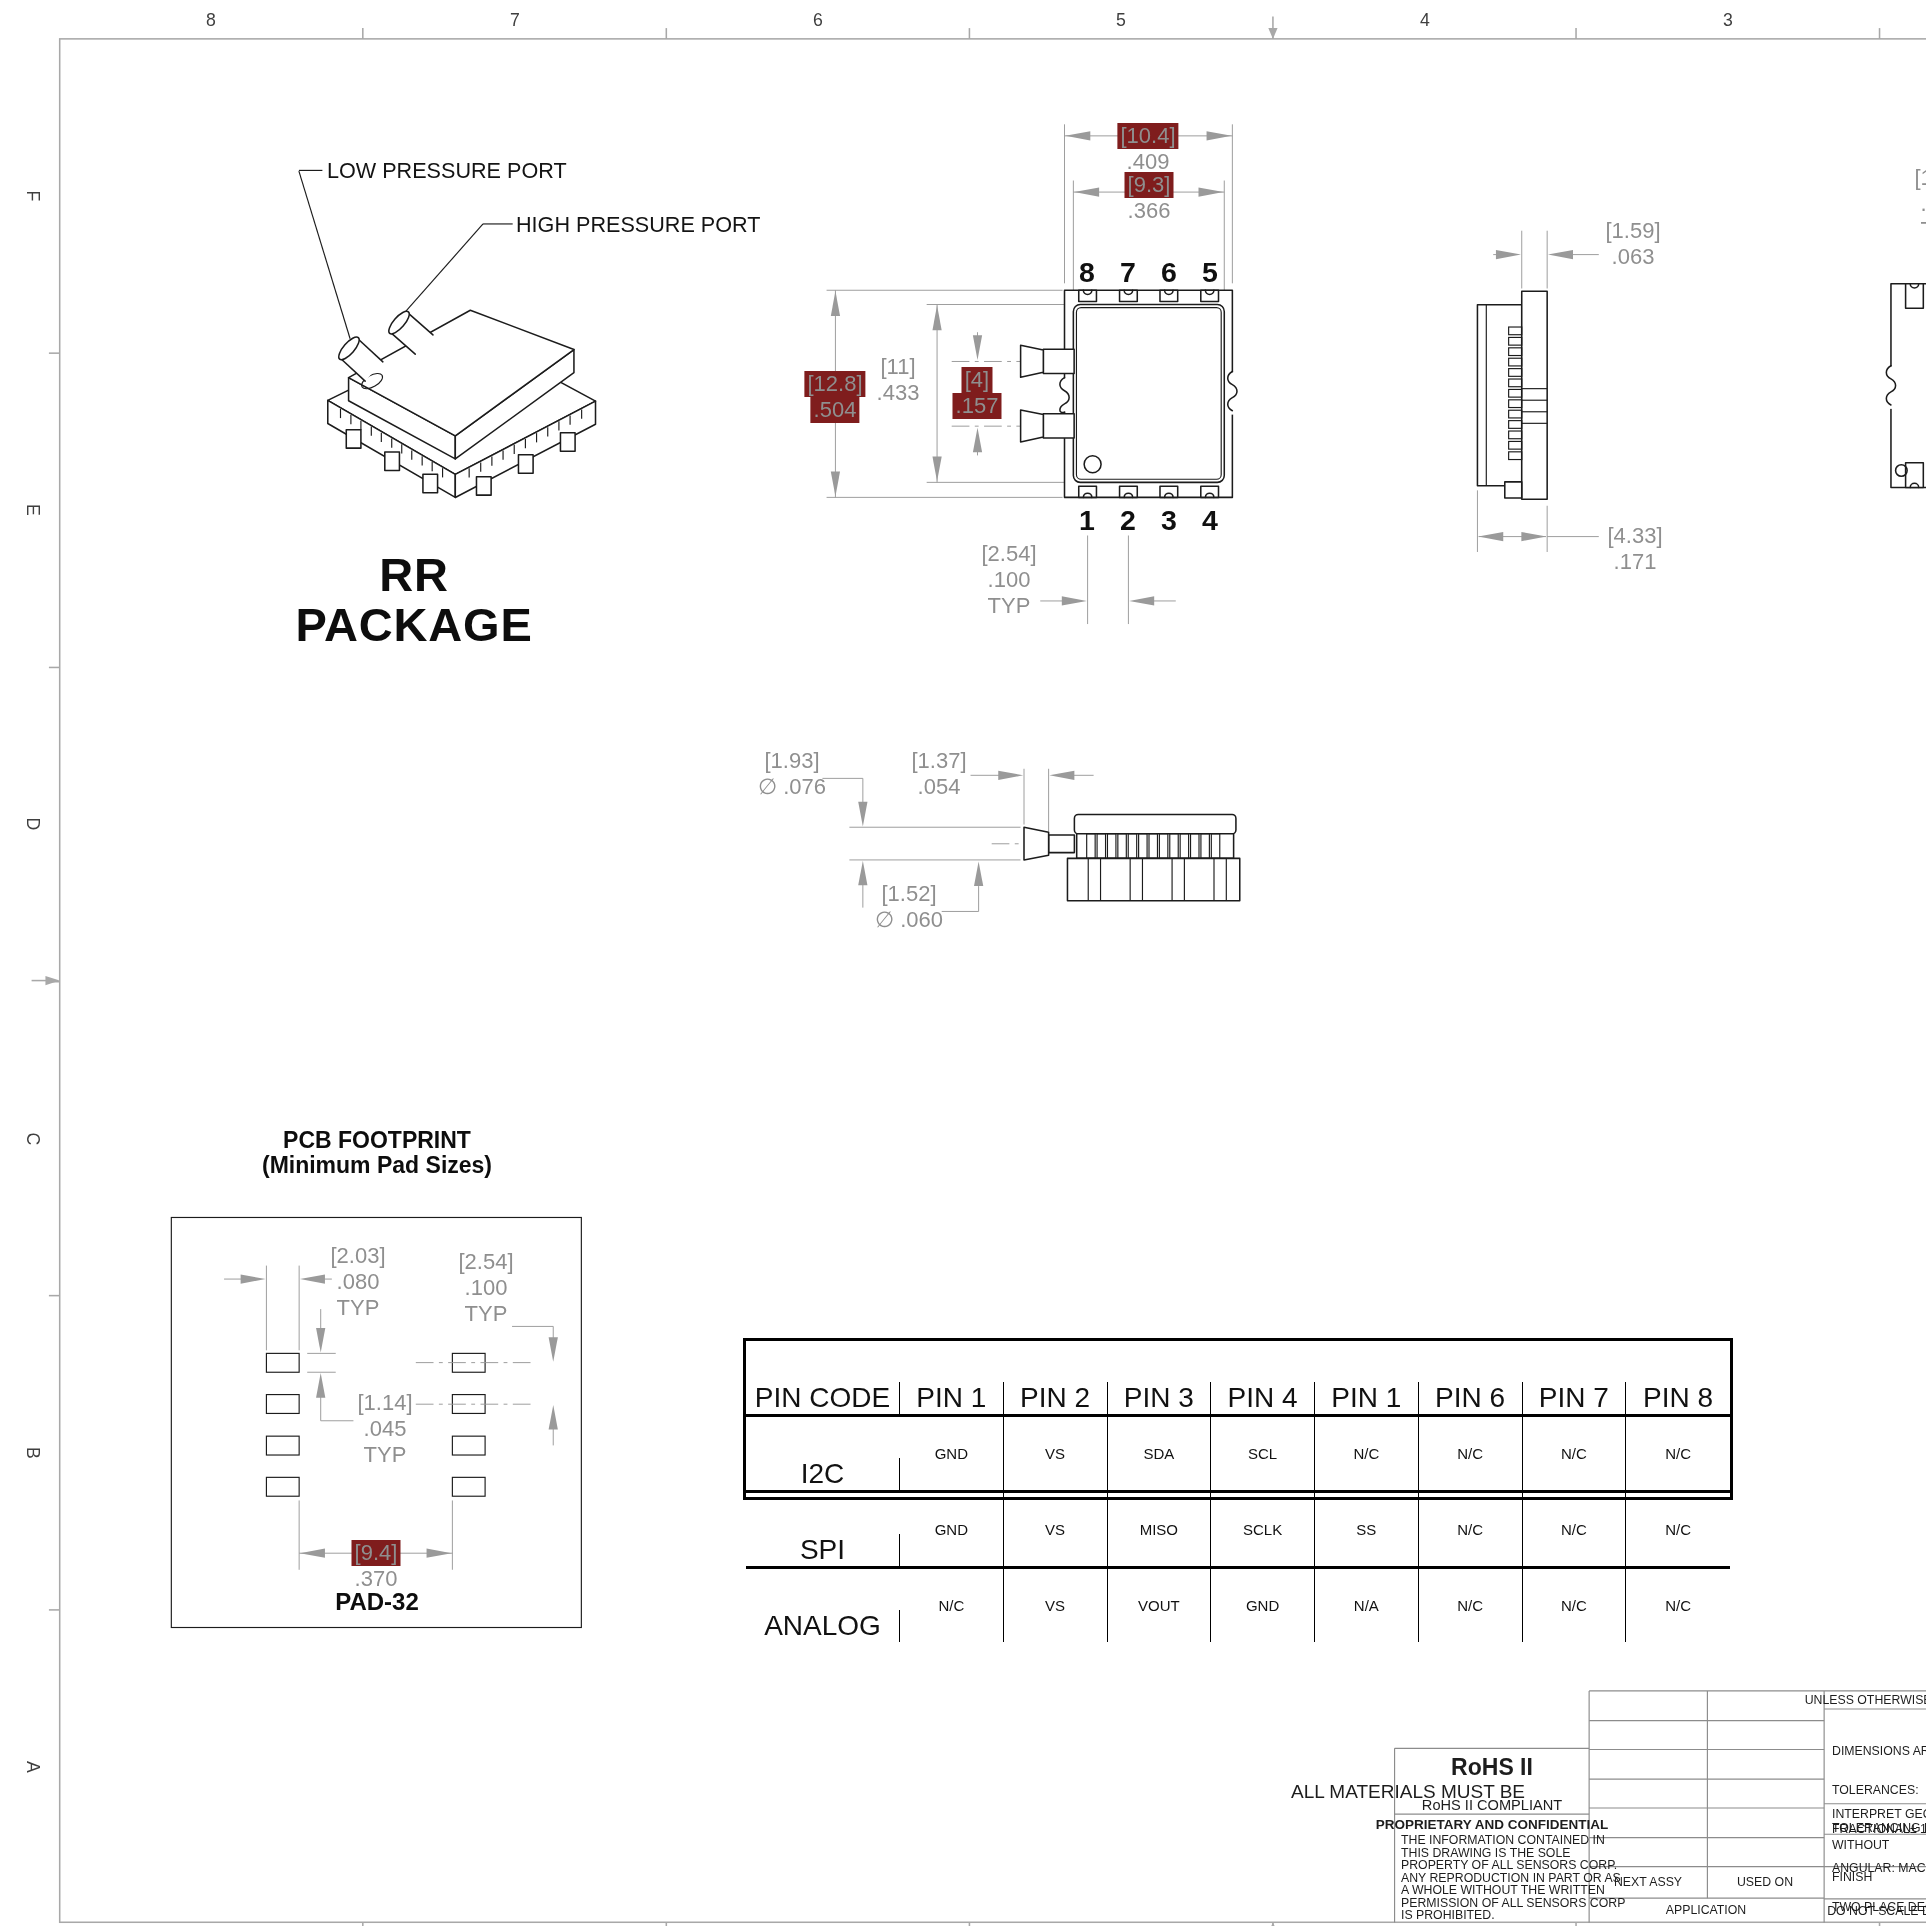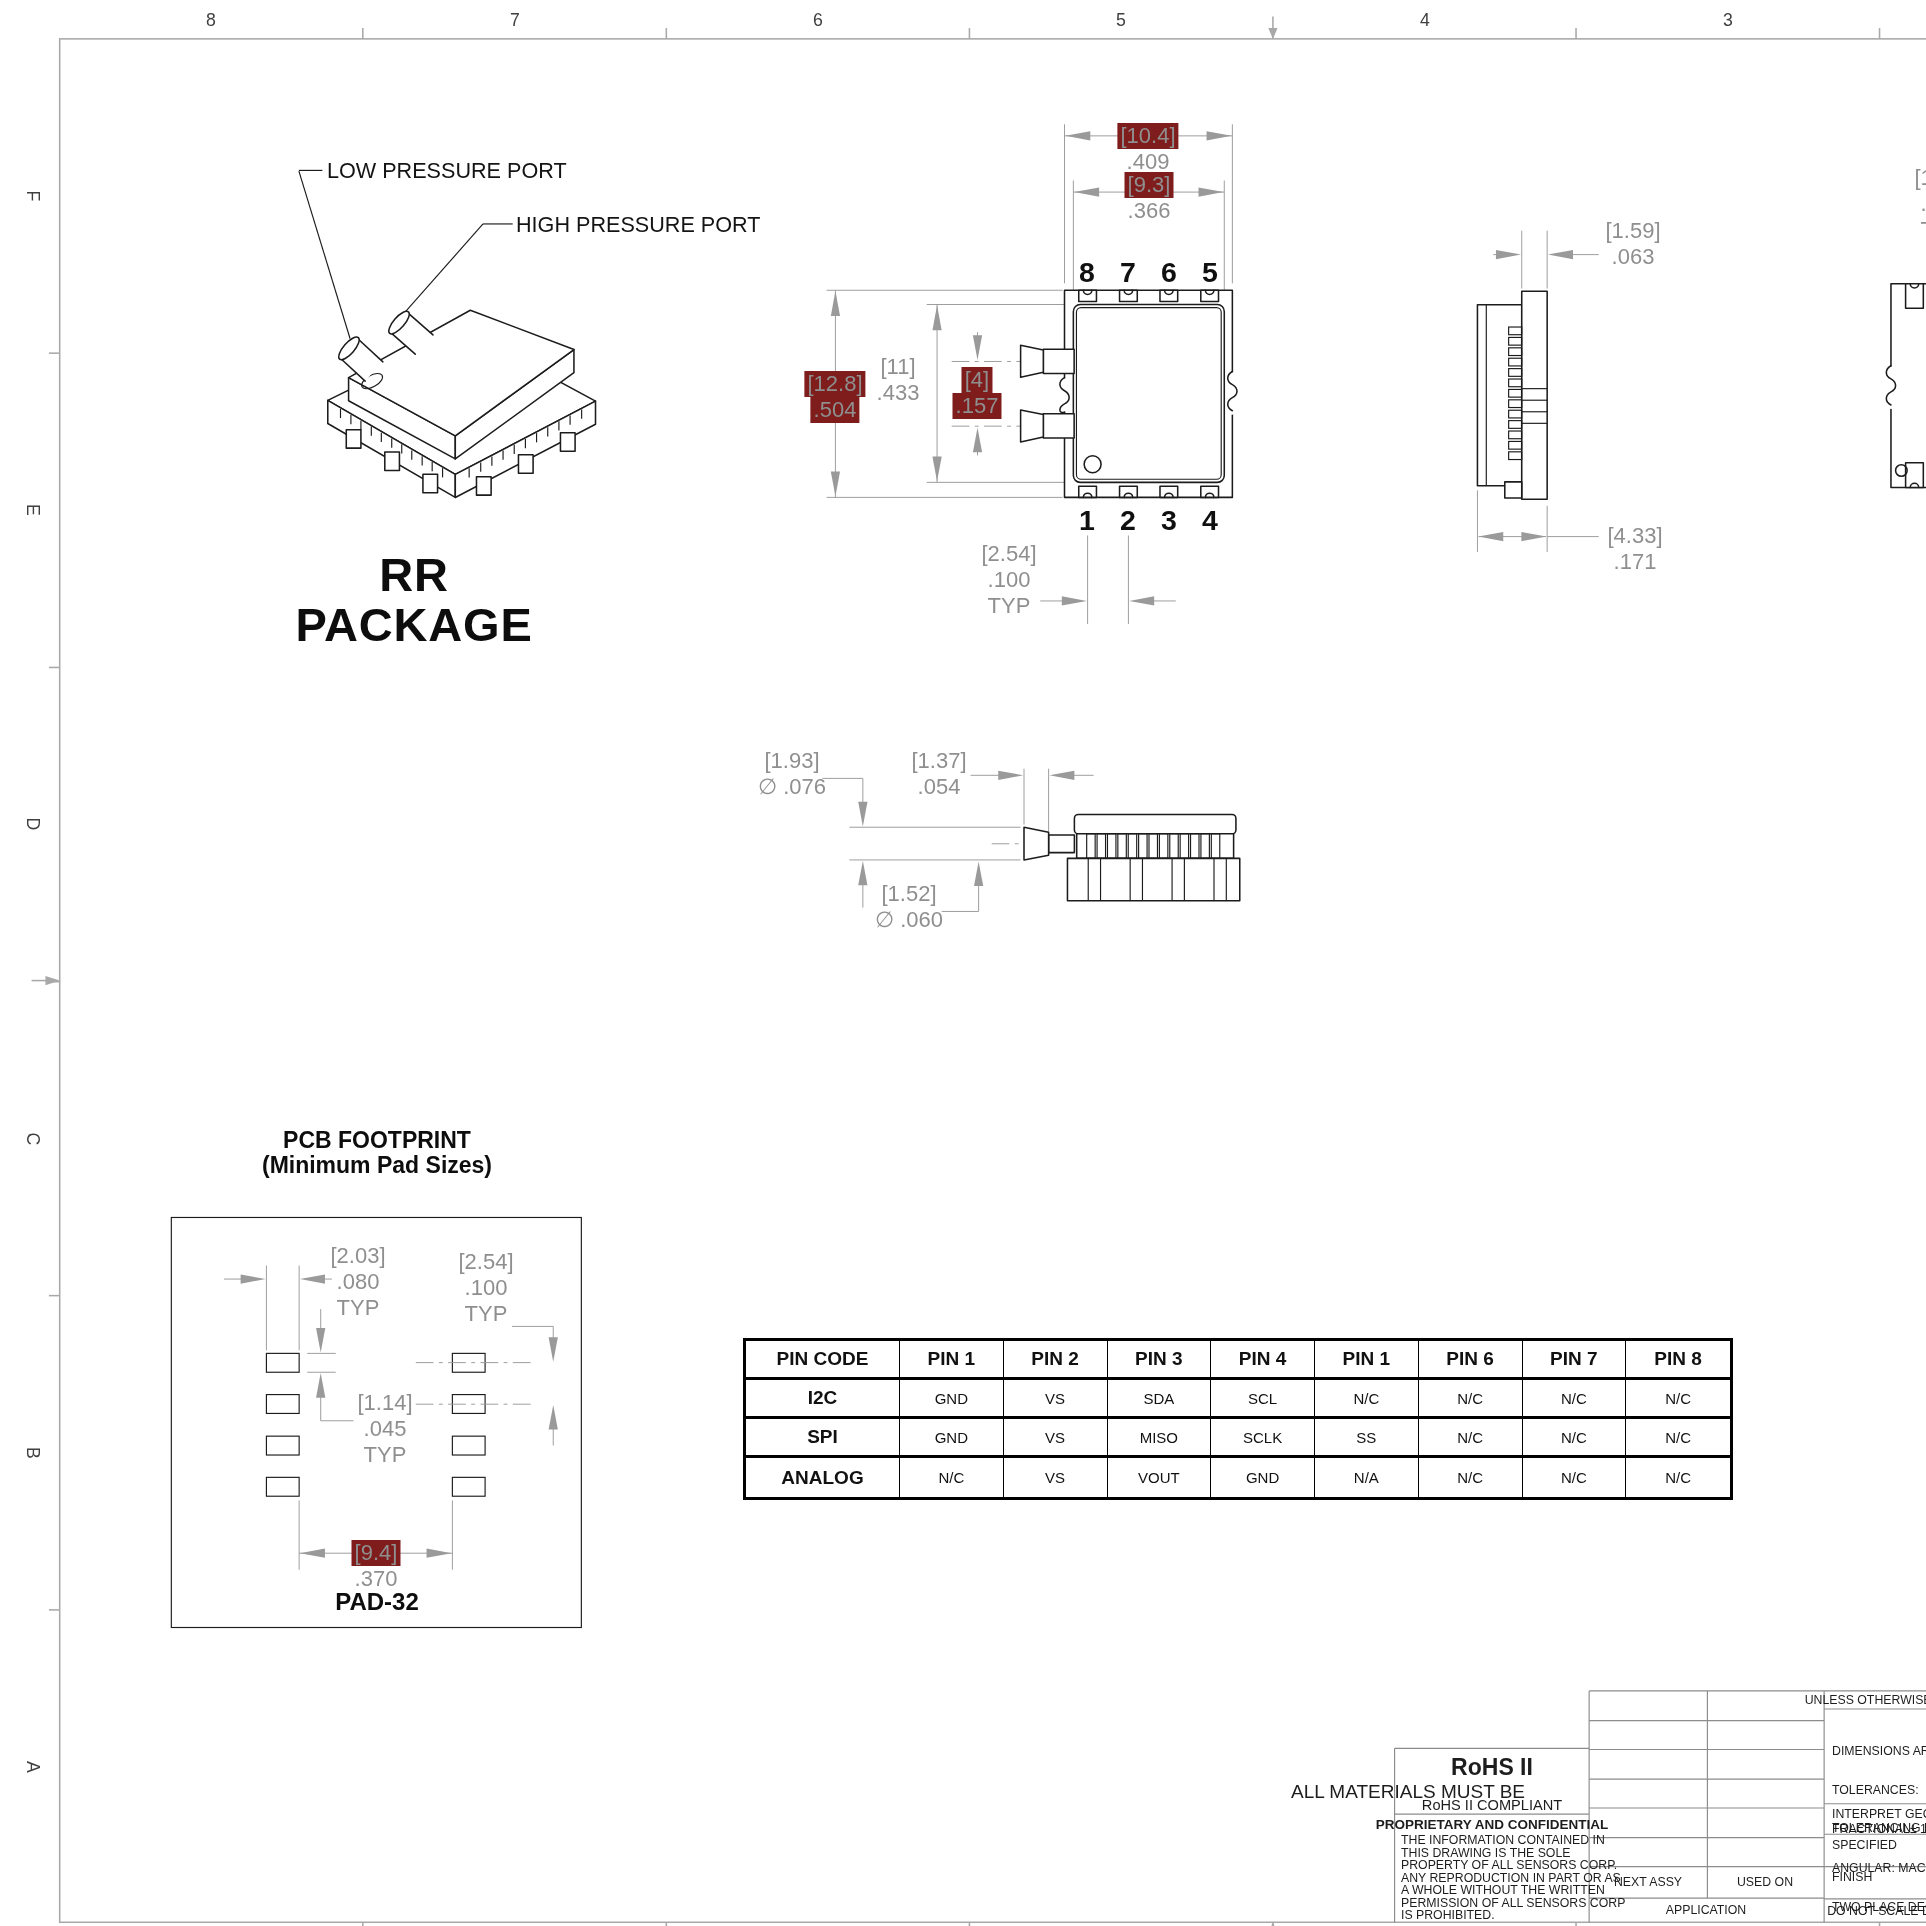--- a/index.html
+++ b/index.html
@@ -26,21 +26,21 @@
           font-size:47px;line-height:48px;letter-spacing:0.8px;}
   .fptitle{position:absolute;transform:translateX(-50%);font-weight:bold;color:#0d0d0d;
            font-size:23px;line-height:25.4px;}
   .ptable{position:absolute;left:743px;top:1338px;width:990px;height:162px;
           display:grid;grid-template-columns:154px repeat(8,1fr);grid-template-rows:repeat(4,1fr);
           border:3.5px solid #000;box-sizing:border-box;background:#fff;}
   .ptable>div{border-right:1.2px solid #000;border-bottom:3.1px solid #000;
           display:flex;align-items:center;justify-content:center;font-size:15px;color:#111;}
   .ptable>div:nth-child(9n){border-right:none;}
   .ptable>div:nth-child(n+28){border-bottom:none;}
-  .ptable>div.hd{font-weight:bold;font-size:19px;}
+  .ptable>div.hd{font-weight:normal;font-size:28px;margin-top:41px;}
   .tbt{position:absolute;color:#1d1d1d;font-size:12.7px;white-space:pre;}
   .tbt.c{transform:translateX(-50%);}
 </style>
 </head>
 <body>
 
 <div class="sheet">
 
   <svg style="left:0;top:0" width="2542" height="1965" viewBox="0 0 6600 5100">
     <rect class="k" x="155" y="100" width="6300" height="4890"></rect>
@@ -653,18 +653,18 @@
   <div style="position:absolute;left:1832px;top:1719px;font-size:12.3px;line-height:13px;color:#1d1d1d;white-space:pre">
     <div>DIMENSIONS ARE IN INCHES</div>
     <div>TOLERANCES:</div>
     <div>FRACTIONAL± 1/64</div>
     <div>ANGULAR: MACH± 1°</div>
     <div>TWO PLACE DECIMAL    ±.01</div>
     
   </div>
   <div class="tbt" style="left:1832px;top:1807px;font-size:12.3px">INTERPRET GEOMETRIC</div>
   <div class="tbt" style="left:1832px;top:1821px;font-size:12.3px">TOLERANCING PER:</div>
-  <div class="tbt" style="left:1832px;top:1838px;font-size:12.3px">SPECIFIED</div>
+  <div class="tbt" style="left:1832px;top:1838px;font-size:12.3px">WITHOUT</div>
   <div class="tbt" style="left:1832px;top:1870px;font-size:12.3px">FINISH</div>
   <div class="tbt c" style="left:1904px;top:1904px;font-size:12.3px">DO NOT SCALE DRAWING</div>
 
 </div>
 
 
 </body></html>

